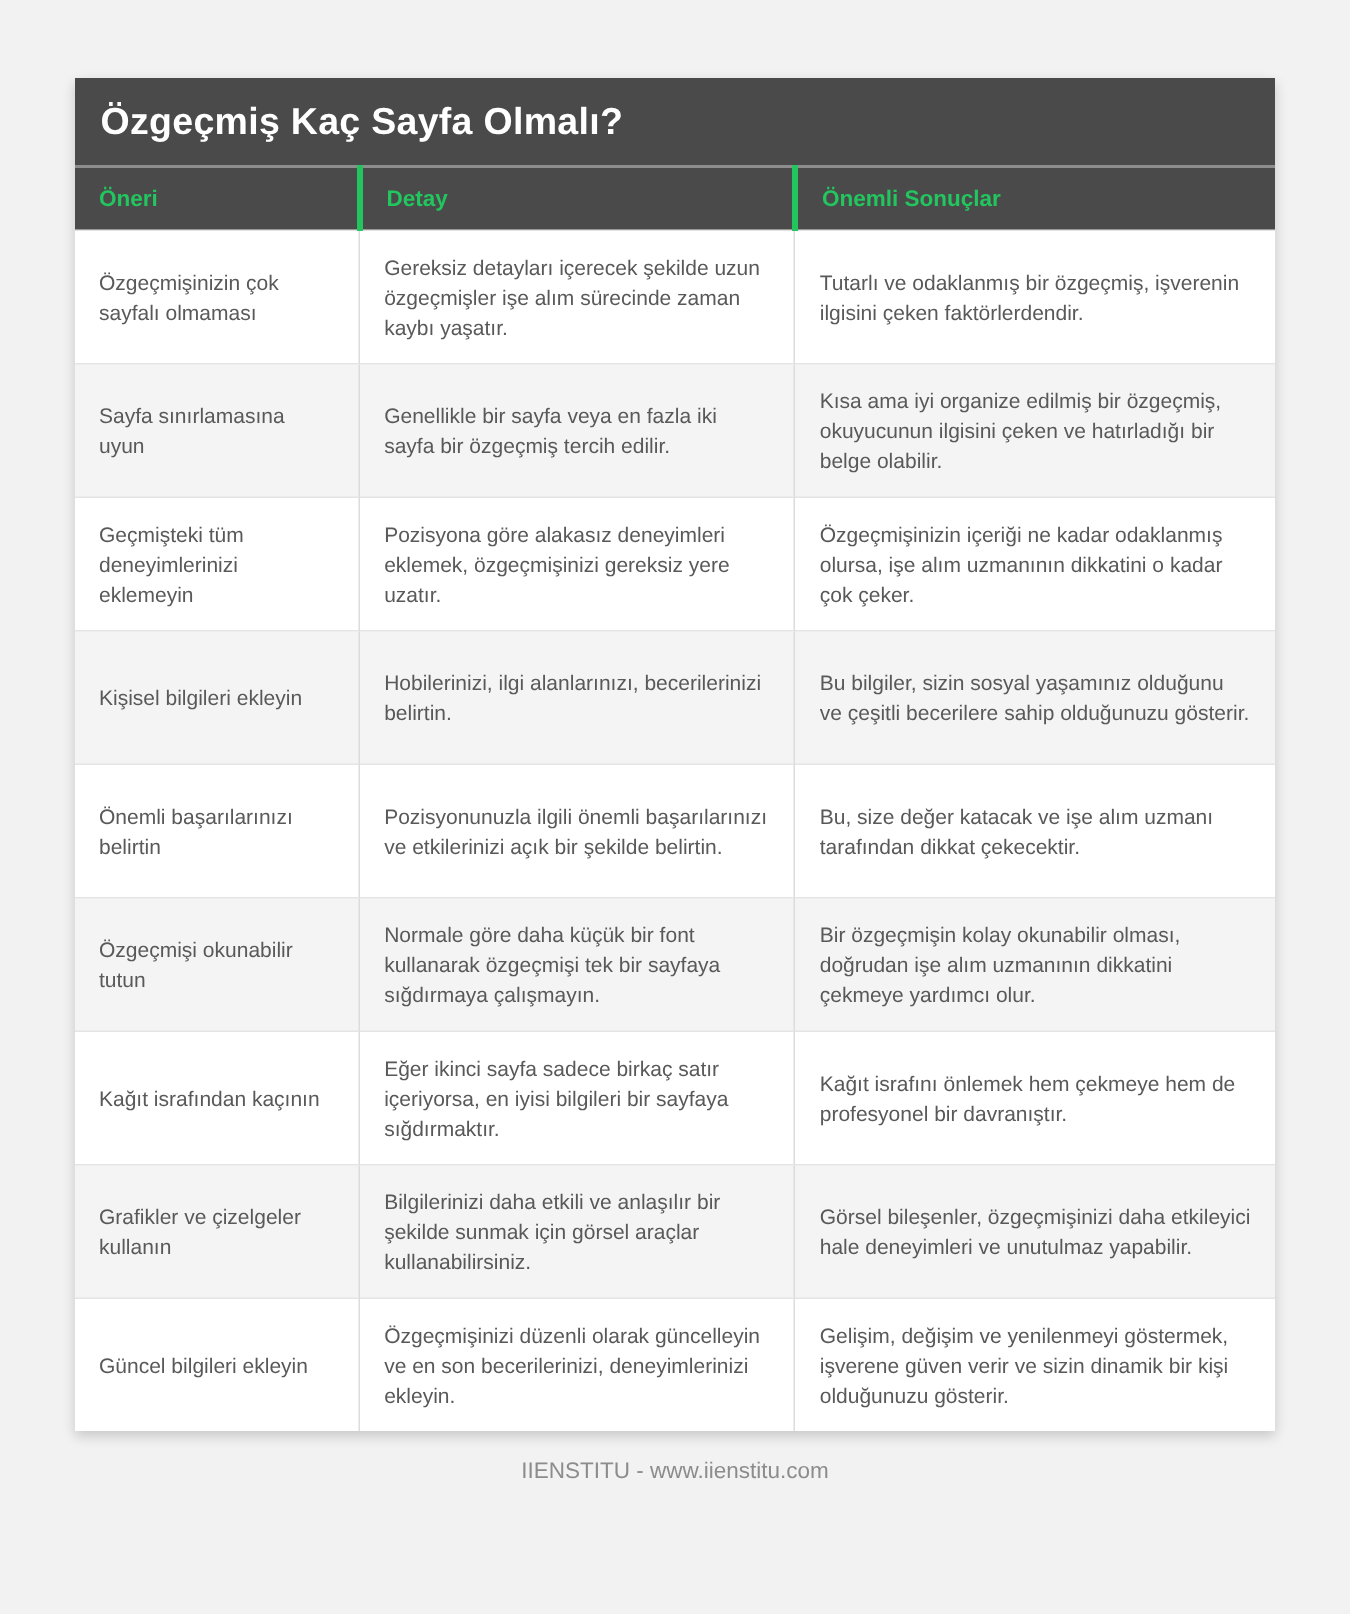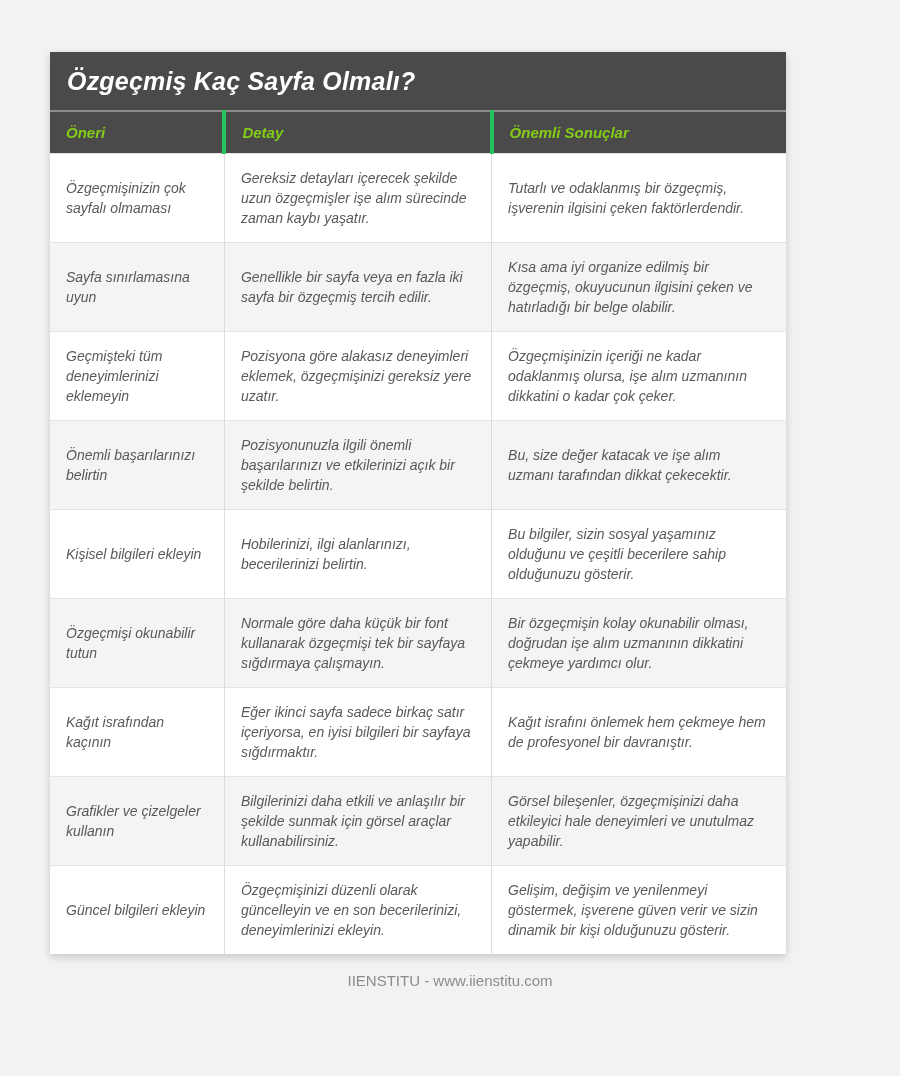--- a/index.html
+++ b/index.html
@@ -9,44 +9,43 @@
     font-family: "Liberation Sans", "DejaVu Sans", sans-serif;
   }
   .page {
     width: 900px;
     height: 1076px;
     box-sizing: border-box;
     padding: 52px 50px 0 50px;
     background: #f2f2f2;
   }
   .card {
-    width: 736px;
+    width: 800px;
     background: #ffffff;
     box-shadow: 0 3px 8px rgba(0,0,0,0.18);
-    font-style: italic;
   }
   .title-bar {
     background: #4a4a4a;
     color: #ffffff;
     font-size: 25px;
     font-weight: bold;
     padding: 15px 17px 14px 17px;
     letter-spacing: 0.2px;
   }
   table.cv-table {
     width: 100%;
     border-collapse: collapse;
     table-layout: fixed;
   }
   col.c1 { width: 23.7%; }
   col.c2 { width: 36.3%; }
   col.c3 { width: 40%; }
   thead th {
     background: #4a4a4a;
-    color: #84cc16;
+    color: #22c55e;
     text-align: left;
     font-size: 15px;
     font-weight: bold;
     padding: 12px 16px;
     border-top: 2px solid #8d8d8d;
   }
   thead th + th {
     border-left: 4px solid #22c55e;
   }
   tbody td {
@@ -109,28 +108,28 @@
           <td>Sayfa sınırlamasına uyun</td>
           <td>Genellikle bir sayfa veya en fazla iki sayfa bir özgeçmiş tercih edilir.</td>
           <td>Kısa ama iyi organize edilmiş bir özgeçmiş, okuyucunun ilgisini çeken ve hatırladığı bir belge olabilir.</td>
         </tr>
         <tr>
           <td>Geçmişteki tüm deneyimlerinizi eklemeyin</td>
           <td>Pozisyona göre alakasız deneyimleri eklemek, özgeçmişinizi gereksiz yere uzatır.</td>
           <td>Özgeçmişinizin içeriği ne kadar odaklanmış olursa, işe alım uzmanının dikkatini o kadar çok çeker.</td>
         </tr>
         <tr>
+          <td>Kişisel bilgileri ekleyin</td>
+          <td>Hobilerinizi, ilgi alanlarınızı, becerilerinizi belirtin.</td>
+          <td>Bu bilgiler, sizin sosyal yaşamınız olduğunu ve çeşitli becerilere sahip olduğunuzu gösterir.</td>
+        </tr>
+        <tr>
           <td>Önemli başarılarınızı belirtin</td>
           <td>Pozisyonunuzla ilgili önemli başarılarınızı ve etkilerinizi açık bir şekilde belirtin.</td>
           <td>Bu, size değer katacak ve işe alım uzmanı tarafından dikkat çekecektir.</td>
-        </tr>
-        <tr>
-          <td>Kişisel bilgileri ekleyin</td>
-          <td>Hobilerinizi, ilgi alanlarınızı, becerilerinizi belirtin.</td>
-          <td>Bu bilgiler, sizin sosyal yaşamınız olduğunu ve çeşitli becerilere sahip olduğunuzu gösterir.</td>
         </tr>
         <tr>
           <td>Özgeçmişi okunabilir tutun</td>
           <td>Normale göre daha küçük bir font kullanarak özgeçmişi tek bir sayfaya sığdırmaya çalışmayın.</td>
           <td>Bir özgeçmişin kolay okunabilir olması, doğrudan işe alım uzmanının dikkatini çekmeye yardımcı olur.</td>
         </tr>
         <tr>
           <td>Kağıt israfından kaçının</td>
           <td>Eğer ikinci sayfa sadece birkaç satır içeriyorsa, en iyisi bilgileri bir sayfaya sığdırmaktır.</td>
           <td>Kağıt israfını önlemek hem çekmeye hem de profesyonel bir davranıştır.</td>

